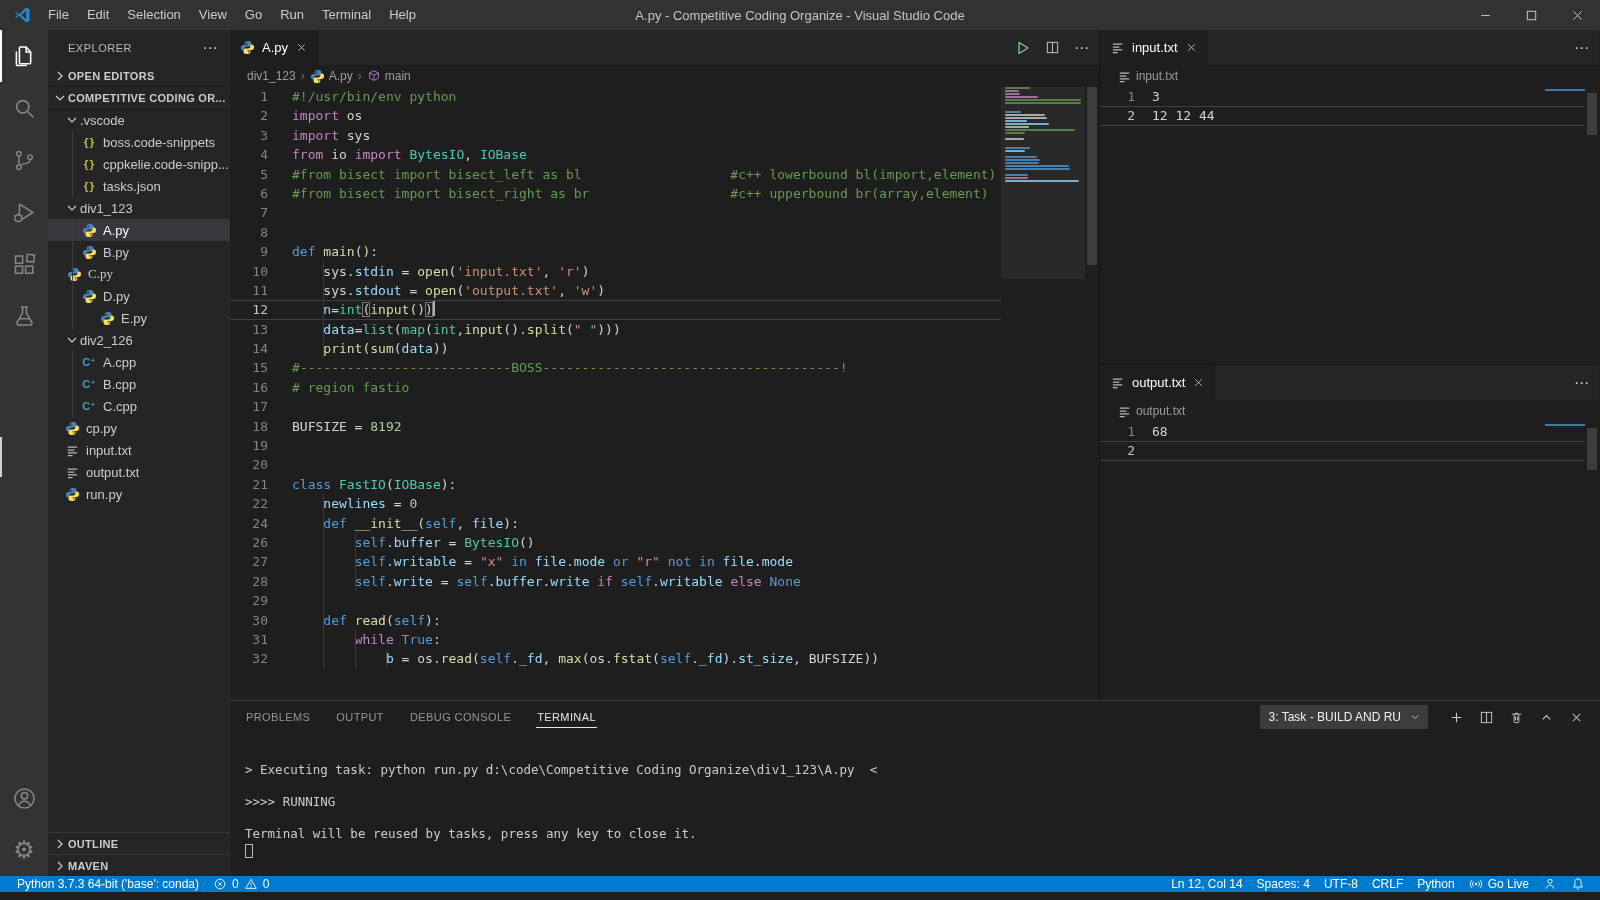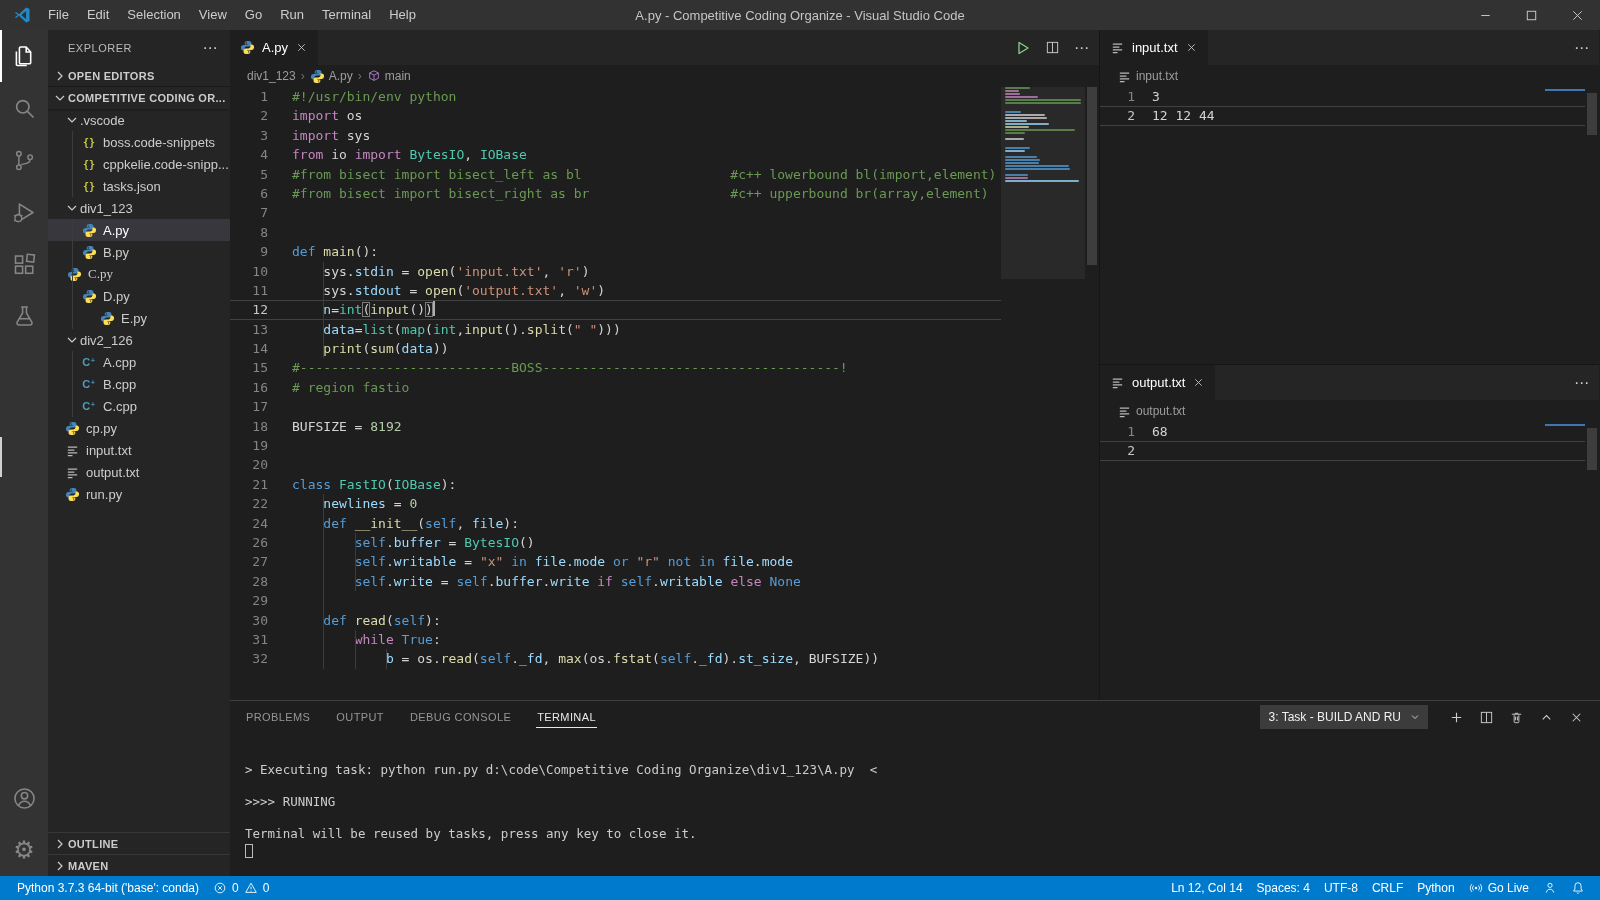--- a/index.html
+++ b/index.html
@@ -89,21 +89,21 @@
   .panel { height:156px; border-top:1px solid #3f3f3f; background:#1e1e1e; position:relative; }
   .panel-tabs { display:flex; align-items:center; height:30px; padding-left:15px; gap:24px; }
   .panel-tab { font-size:11px; letter-spacing:.4px; color:#969696; padding:6px 1px 4px; cursor:pointer; }
   .panel-tab.active { color:#e7e7e7; border-bottom:1px solid #e7e7e7; }
   .panel-actions { position:absolute; right:16px; top:4px; display:flex; align-items:center; gap:15px; color:#cccccc; }
   .task-dd { background:#3c3c3c; height:24px; display:flex; align-items:center; gap:8px; padding:0 7px 0 9px; font-size:12px; color:#f0f0f0; margin-right:6px; }
   .terminal { padding:31px 0 0 15px; font-family:"DejaVu Sans Mono","Liberation Mono",monospace; font-size:12.5px; line-height:16px; color:#cccccc; white-space:pre; }
   .term-cursor { display:inline-block; width:8px; height:14px; border:1px solid #bbbbbb; margin-top:2px; }
 
   
-  .statusbar { height:24px; background:var(--c-accent,#007acc); display:flex; align-items:center; color:#ffffff; font-size:12px; padding:0 8px 0 10px; }
+  .statusbar { height:16px; background:var(--c-accent,#007acc); display:flex; align-items:center; color:#ffffff; font-size:12px; padding:0 8px 0 10px; }
   .st-item { display:flex; align-items:center; gap:5px; padding:0 7px; height:100%; white-space:nowrap; }
   .st-right { margin-left:auto; display:flex; height:100%; }
   svg { display:block; }
 </style>
 </head>
 <body>
 
 <div class="titlebar">
   <svg class="logo" viewBox="0 0 24 24">
       <path fill="#2489ca" fill-rule="evenodd" d="M17.5 2 8 11 4 8 2.5 9l4 3-4 3L4 16l4-3 9.5 9 4.5-2V4ZM17.5 6.5v11L11 12Z"></path>

